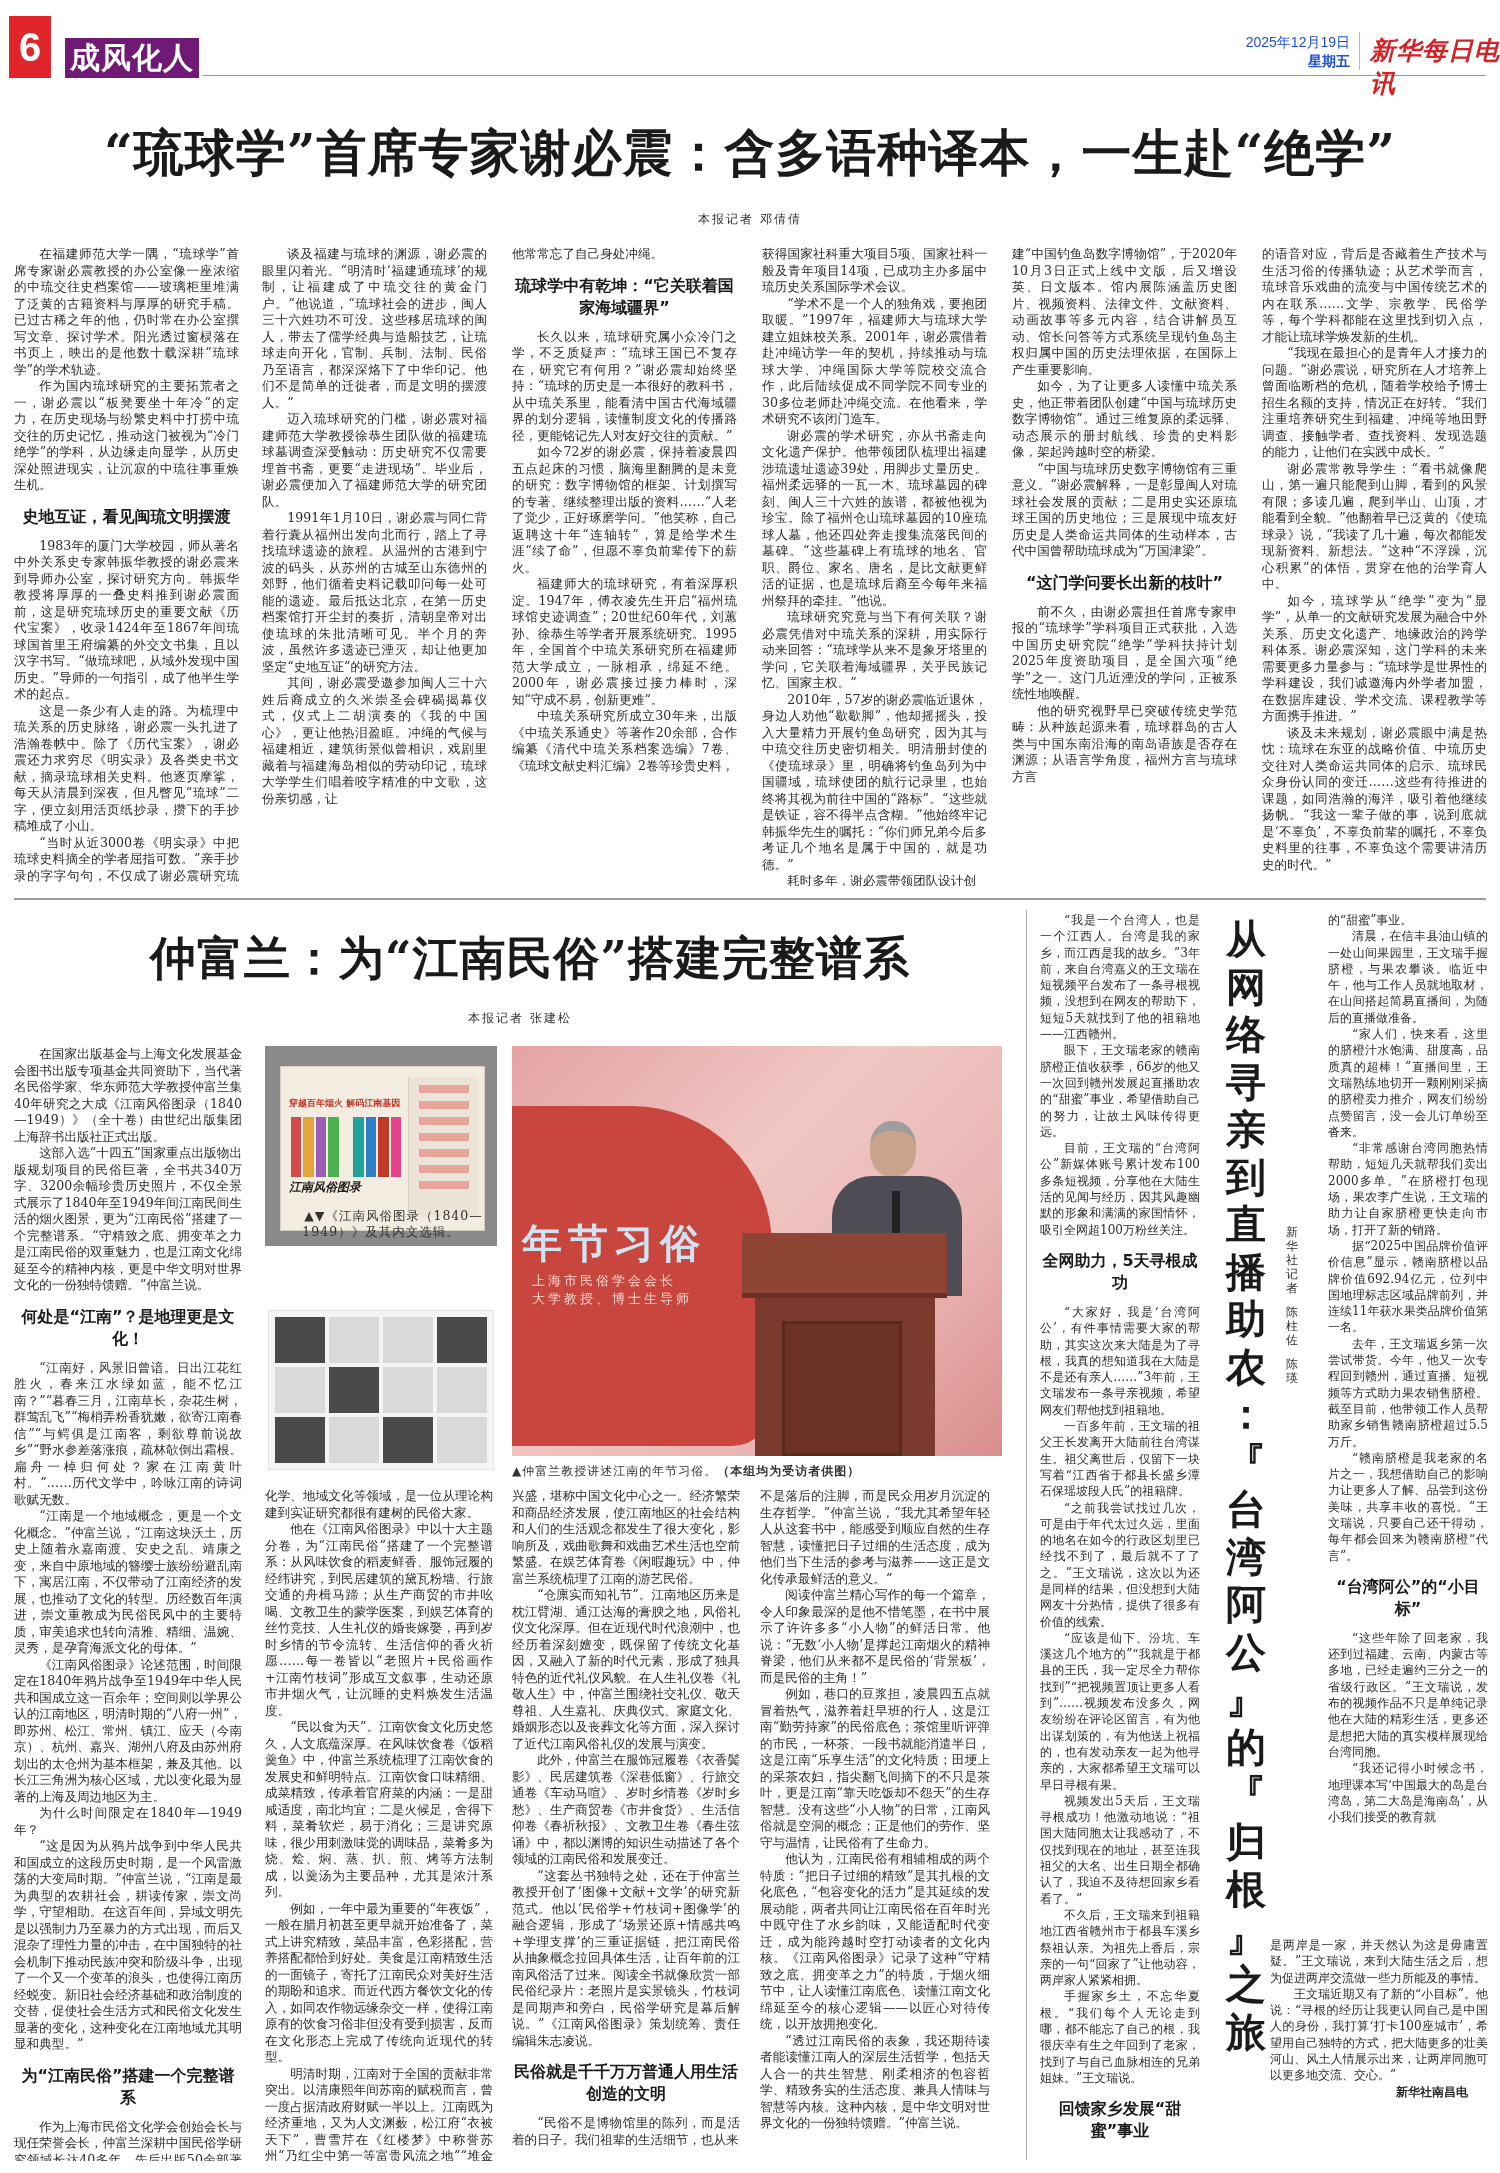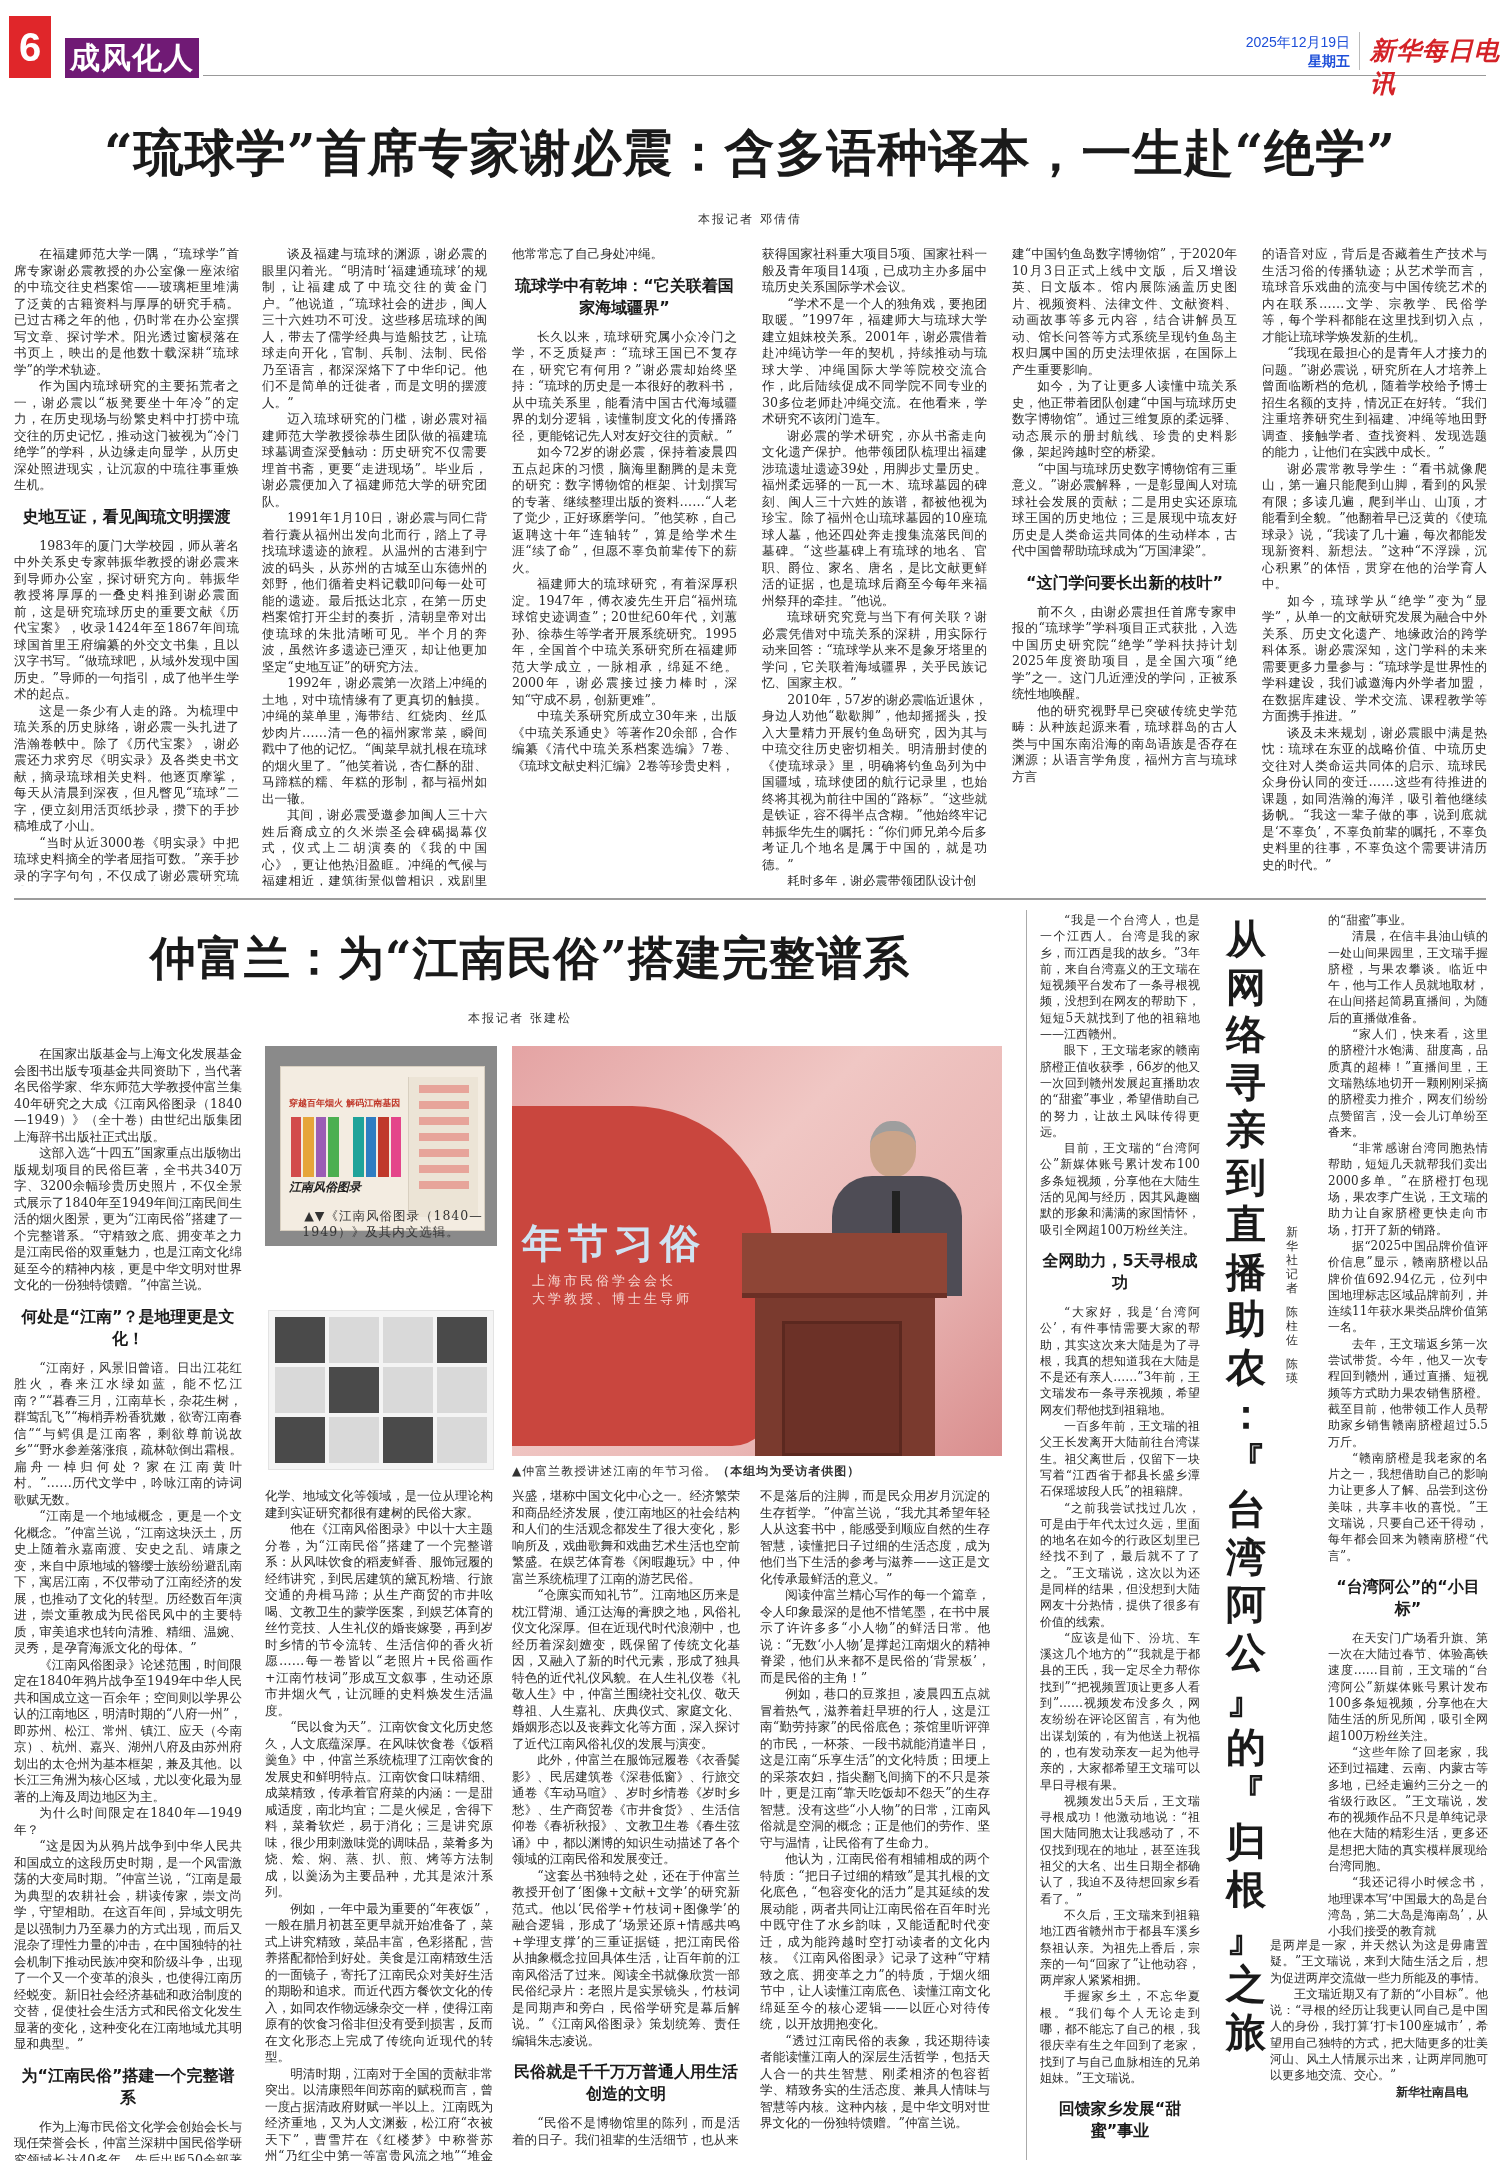--- a/index.html
+++ b/index.html
@@ -101,21 +101,20 @@
     <p>作为国内琉球研究的主要拓荒者之一，谢必震以“板凳要坐十年冷”的定力，在历史现场与纷繁史料中打捞中琉交往的历史记忆，推动这门被视为“冷门绝学”的学科，从边缘走向显学，从历史深处照进现实，让沉寂的中琉往事重焕生机。</p>
     <h3>史地互证，看见闽琉文明摆渡</h3>
     <p>1983年的厦门大学校园，师从著名中外关系史专家韩振华教授的谢必震来到导师办公室，探讨研究方向。韩振华教授将厚厚的一叠史料推到谢必震面前，这是研究琉球历史的重要文献《历代宝案》，收录1424年至1867年间琉球国首里王府编纂的外交文书集，且以汉字书写。“做琉球吧，从域外发现中国历史。”导师的一句指引，成了他半生学术的起点。</p>
     <p>这是一条少有人走的路。为梳理中琉关系的历史脉络，谢必震一头扎进了浩瀚卷帙中。除了《历代宝案》，谢必震还力求穷尽《明实录》及各类史书文献，摘录琉球相关史料。他逐页摩挲，每天从清晨到深夜，但凡瞥见“琉球”二字，便立刻用活页纸抄录，攒下的手抄稿堆成了小山。</p>
     <p>“当时从近3000卷《明实录》中把琉球史料摘全的学者屈指可数。”亲手抄录的字字句句，不仅成了谢必震研究琉球的“压舱石”，更让他读懂了史料背后鲜活的交往细节。</p>
   </div>
 <div class="col" style="left:262px; top:246px; width:225px; height:640px;">
     <p>谈及福建与琉球的渊源，谢必震的眼里闪着光。“明清时‘福建通琉球’的规制，让福建成了中琉交往的黄金门户。”他说道，“琉球社会的进步，闽人三十六姓功不可没。这些移居琉球的闽人，带去了儒学经典与造船技艺，让琉球走向开化，官制、兵制、法制、民俗乃至语言，都深深烙下了中华印记。他们不是简单的迁徙者，而是文明的摆渡人。”</p>
     <p>迈入琉球研究的门槛，谢必震对福建师范大学教授徐恭生团队做的福建琉球墓调查深受触动：历史研究不仅需要埋首书斋，更要“走进现场”。毕业后，谢必震便加入了福建师范大学的研究团队。</p>
     <p>1991年1月10日，谢必震与同仁背着行囊从福州出发向北而行，踏上了寻找琉球遗迹的旅程。从温州的古港到宁波的码头，从苏州的古城至山东德州的郊野，他们循着史料记载叩问每一处可能的遗迹。最后抵达北京，在第一历史档案馆打开尘封的奏折，清朝皇帝对出使琉球的朱批清晰可见。半个月的奔波，虽然许多遗迹已湮灭，却让他更加坚定“史地互证”的研究方法。</p>
-    <p>1992年，谢必震第一次踏上冲绳的土地，对中琉情缘有了更真切的触摸。冲绳的菜单里，海带结、红烧肉、丝瓜炒肉片……清一色的福州家常菜，瞬间戳中了他的记忆。“闽菜早就扎根在琉球的烟火里了。”他笑着说，杏仁酥的甜、马蹄糕的糯、年糕的形制，都与福州如出一辙。</p>
     <p>其间，谢必震受邀参加闽人三十六姓后裔成立的久米崇圣会碑碣揭幕仪式，仪式上二胡演奏的《我的中国心》，更让他热泪盈眶。冲绳的气候与福建相近，建筑街景似曾相识，戏剧里藏着与福建海岛相似的劳动印记，琉球大学学生们唱着咬字精准的中文歌，这份亲切感，让</p>
   </div>
 <div class="col" style="left:512px; top:246px; width:225px; height:640px;">
     <p class="cont">他常常忘了自己身处冲绳。</p>
     <h3>琉球学中有乾坤：“它关联着国家海域疆界”</h3>
     <p>长久以来，琉球研究属小众冷门之学，不乏质疑声：“琉球王国已不复存在，研究它有何用？”谢必震却始终坚持：“琉球的历史是一本很好的教科书，从中琉关系里，能看清中国古代海域疆界的划分逻辑，读懂制度文化的传播路径，更能铭记先人对友好交往的贡献。”</p>
     <p>如今72岁的谢必震，保持着凌晨四五点起床的习惯，脑海里翻腾的是未竟的研究：数字博物馆的框架、计划撰写的专著、继续整理出版的资料……“人老了觉少，正好琢磨学问。”他笑称，自己返聘这十年“连轴转”，算是给学术生涯“续了命”，但愿不辜负前辈传下的薪火。</p>
     <p>福建师大的琉球研究，有着深厚积淀。1947年，傅衣凌先生开启“福州琉球馆史迹调查”；20世纪60年代，刘蕙孙、徐恭生等学者开展系统研究。1995年，全国首个中琉关系研究所在福建师范大学成立，一脉相承，绵延不绝。2000年，谢必震接过接力棒时，深知“守成不易，创新更难”。</p>
     <p>中琉关系研究所成立30年来，出版《中琉关系通史》等著作20余部，合作编纂《清代中琉关系档案选编》7卷、《琉球文献史料汇编》2卷等珍贵史料，</p>
   </div>
@@ -303,21 +302,20 @@
   </div>
 <div class="col" style="left:1328px; top:912px; width:160px; height:1025px; font-size:12px; line-height:16.3px;">
     <p class="cont">的“甜蜜”事业。</p>
     <p>清晨，在信丰县油山镇的一处山间果园里，王文瑞手握脐橙，与果农攀谈。临近中午，他与工作人员就地取材，在山间搭起简易直播间，为随后的直播做准备。</p>
     <p>“家人们，快来看，这里的脐橙汁水饱满、甜度高，品质真的超棒！”直播间里，王文瑞熟练地切开一颗刚刚采摘的脐橙卖力推介，网友们纷纷点赞留言，没一会儿订单纷至沓来。</p>
     <p>“非常感谢台湾同胞热情帮助，短短几天就帮我们卖出2000多单。”在脐橙打包现场，果农李广生说，王文瑞的助力让自家脐橙更快走向市场，打开了新的销路。</p>
     <p>据“2025中国品牌价值评价信息”显示，赣南脐橙以品牌价值692.94亿元，位列中国地理标志区域品牌前列，并连续11年获水果类品牌价值第一名。</p>
     <p>去年，王文瑞返乡第一次尝试带货。今年，他又一次专程回到赣州，通过直播、短视频等方式助力果农销售脐橙。截至目前，他带领工作人员帮助家乡销售赣南脐橙超过5.5万斤。</p>
     <p>“赣南脐橙是我老家的名片之一，我想借助自己的影响力让更多人了解、品尝到这份美味，共享丰收的喜悦。”王文瑞说，只要自己还干得动，每年都会回来为赣南脐橙“代言”。</p>
     <h3>“台湾阿公”的“小目标”</h3>
-    <p>在天安门广场看升旗、第一次在大陆过春节、体验高铁速度……目前，王文瑞的“台湾阿公”新媒体账号累计发布100多条短视频，分享他在大陆生活的所见所闻，吸引全网超100万粉丝关注。</p>
     <p>“这些年除了回老家，我还到过福建、云南、内蒙古等多地，已经走遍约三分之一的省级行政区。”王文瑞说，发布的视频作品不只是单纯记录他在大陆的精彩生活，更多还是想把大陆的真实模样展现给台湾同胞。</p>
     <p>“我还记得小时候念书，地理课本写‘中国最大的岛是台湾岛，第二大岛是海南岛’，从小我们接受的教育就</p>
   </div>
 <div class="col" style="left:1270px; top:1937px; width:218px; height:220px; font-size:12px; line-height:16.3px;">
   <div>
       <p class="cont">是两岸是一家，并天然认为这是毋庸置疑。”王文瑞说，来到大陆生活之后，想为促进两岸交流做一些力所能及的事情。</p>
       <p>王文瑞近期又有了新的“小目标”。他说：“寻根的经历让我更认同自己是中国人的身份，我打算‘打卡100座城市’，希望用自己独特的方式，把大陆更多的壮美河山、风土人情展示出来，让两岸同胞可以更多地交流、交心。”</p>
     </div>
   <div style="text-align:right; font-family:'DejaVu Sans',sans-serif; font-weight:bold; padding-right:20px;">新华社南昌电</div>
 </div>

